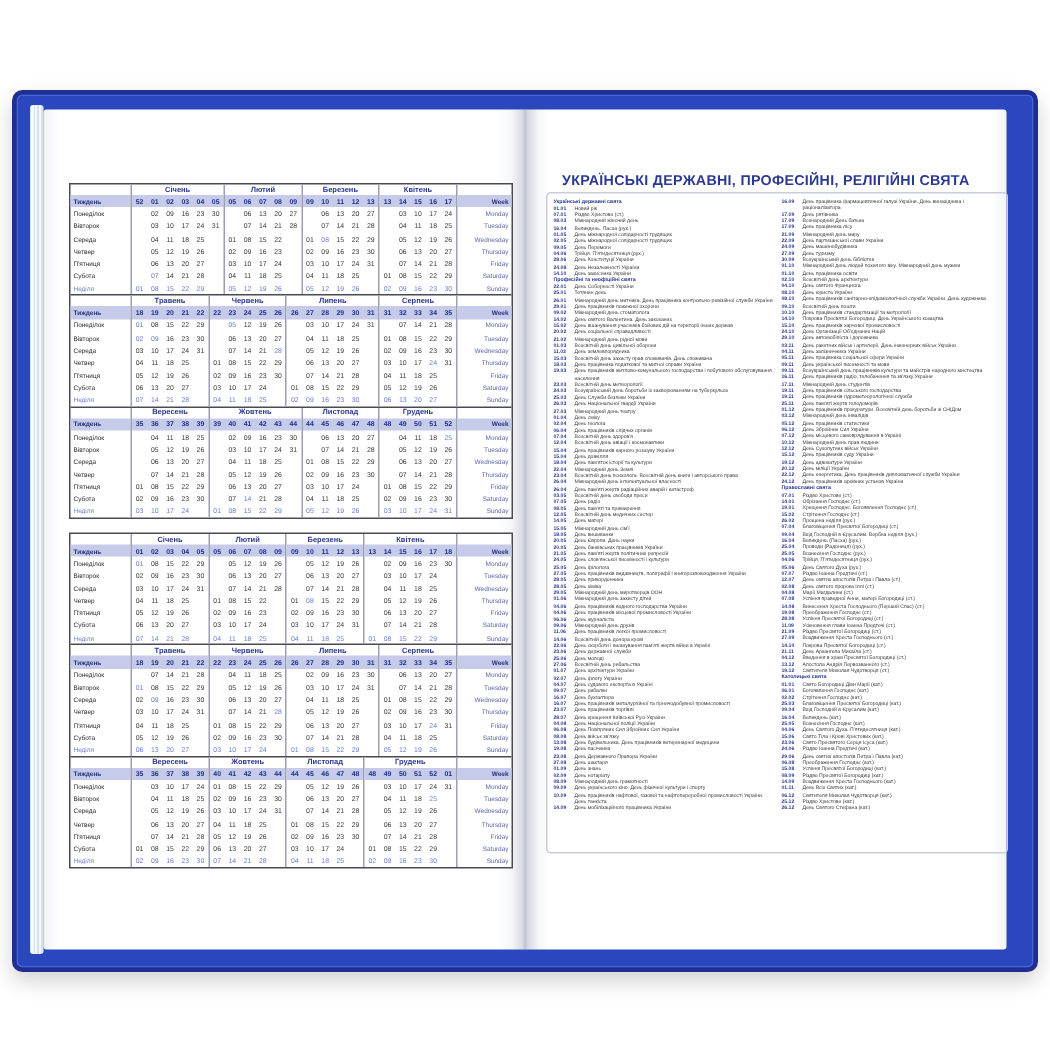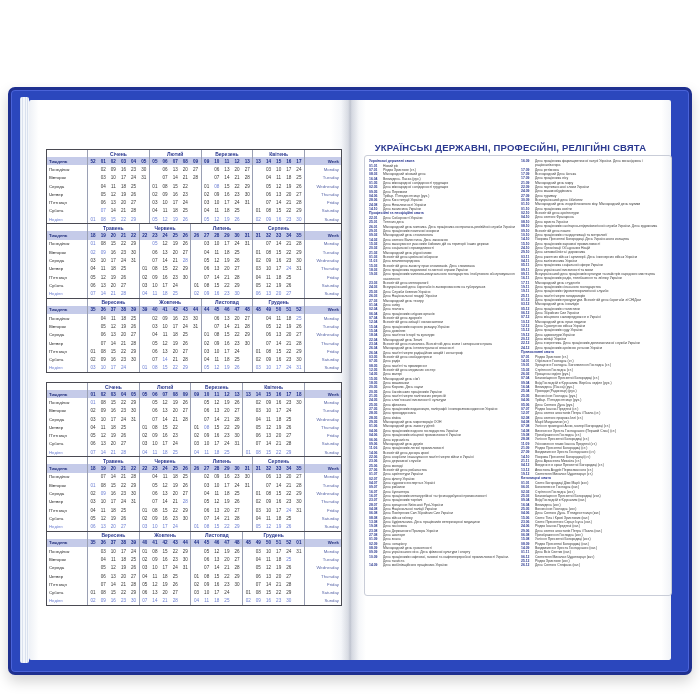--- a/index.html
+++ b/index.html
@@ -1,19 +1,19 @@
 <!DOCTYPE html>
 <html><head>
 <meta charset="utf-8">
 <style>
   html,body{margin:0;padding:0;}
   body{width:700px;height:700px;background:#ffffff;position:relative;overflow:hidden;
        font-family:"Liberation Sans",sans-serif;}
   
-  .book{position:absolute;left:8px;top:87px;width:684px;height:588px;
+  .book{position:absolute;left:8px;top:60px;width:684px;height:588px;
         background:#2b47bd;border:3px solid #1e2f8f;border-radius:7px;box-sizing:border-box;
         box-shadow:0 6px 14px rgba(0,0,0,.18), inset 0 0 0 1px #4a63d8;}
   .page-edges{position:absolute;left:9px;top:7px;bottom:9px;width:9px;border-radius:2px;
         background:repeating-linear-gradient(90deg,#d9e1ee 0 1px,#f4f7fb 1px 2.5px);}
   .pages{position:absolute;left:18px;right:18px;top:10px;bottom:12px;}
   .page{position:absolute;top:0;bottom:0;width:50%;background:#fff;}
   .page-left{left:0;border-radius:2px 0 0 2px;
         background:linear-gradient(90deg,#eef1f6 0%,#ffffff 3%,#ffffff 94%,#eceff5 100%);}
   .page-right{right:0;border-radius:0 2px 2px 0;
         background:linear-gradient(90deg,#e8ebf2 0%,#ffffff 5%,#ffffff 97%,#f2f4f8 100%);}

